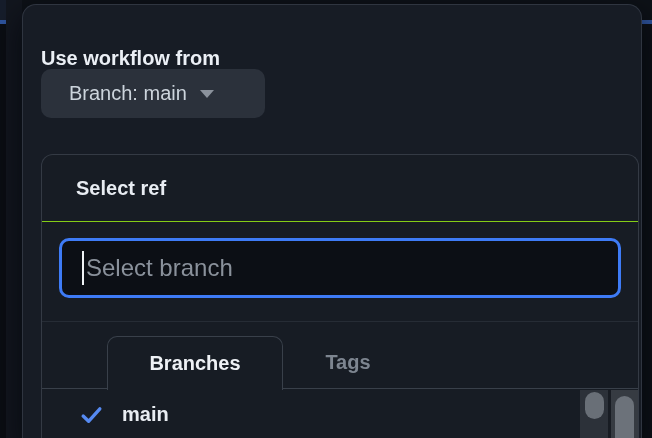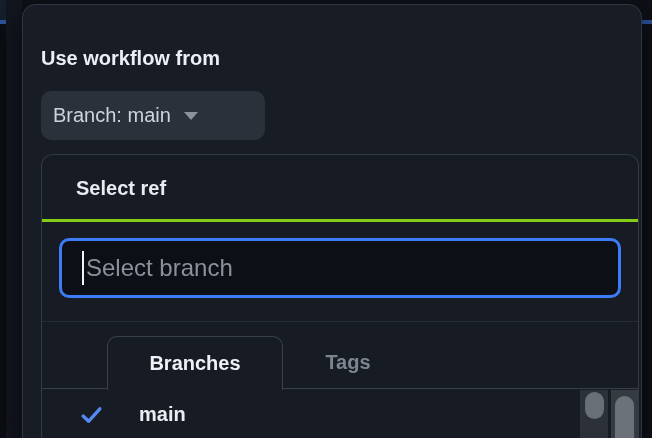--- a/index.html
+++ b/index.html
@@ -21,40 +21,40 @@
     background:#171c25;border:1px solid #2f3540;border-bottom:none;
     border-radius:14px 14px 0 0;
     box-shadow:0 12px 30px rgba(1,4,9,.75);
     box-sizing:border-box;
   }
   .modal-heading{
     position:absolute;left:18px;top:42px;
     font-size:20px;font-weight:700;color:#ebeff5;
   }
   .branch-btn{
-    position:absolute;left:18px;top:86px;width:224px;height:49px;
+    position:absolute;left:18px;top:64px;width:224px;height:49px;
     background:#2b313b;border:none;border-radius:10px;
-    display:flex;align-items:center;padding:0 0 0 12px;box-sizing:border-box;
+    display:flex;align-items:center;padding:0 0 0 28px;box-sizing:border-box;
     cursor:pointer;
   }
   .branch-btn-label{font-size:20px;color:#ccd4dc;font-family:"Liberation Sans",sans-serif;}
   .caret-down{
     margin-left:13px;width:0;height:0;
     border-left:7px solid transparent;border-right:7px solid transparent;
     border-top:8px solid #8b929c;
   }
 
   
   .ref-panel{
     position:absolute;left:18px;top:149px;width:598px;height:291px;
     background:#171c24;border:1px solid #343a44;border-bottom:none;
     border-radius:12px 12px 0 0;box-sizing:border-box;overflow:hidden;
   }
   .panel-header{
-    height:67px;border-bottom:3px solid #84cc16;box-sizing:border-box;
+    height:67px;border-bottom:1px solid #84cc16;box-sizing:border-box;
   }
   .panel-title{
     display:block;padding:22px 0 0 34px;
     font-size:20px;font-weight:700;color:#e8ecf2;
   }
   .search-section{
     height:100px;border-bottom:1px solid #262c35;box-sizing:border-box;
     padding:16px 17px 0 17px;position:relative;
   }
   .ref-search{
@@ -84,21 +84,21 @@
   }
   .tab-inactive{left:193px;width:130px;color:#7d8590;font-weight:700;justify-content:center;}
 
   
   .ref-list{position:relative;}
   .ref-row{
     height:50px;width:538px;display:flex;align-items:center;
     padding-left:37px;box-sizing:border-box;cursor:pointer;
   }
   .check-icon{width:25px;height:25px;flex:0 0 25px;}
-  .ref-row-label{margin-left:35px;font-size:20px;font-weight:700;color:#e9edf2;}
+  .ref-row-label{margin-left:18px;font-size:20px;font-weight:700;color:#e9edf2;}
 
   
   .sb-track-inner{
     position:absolute;left:538px;top:235px;width:28px;height:56px;background:#2c3139;
   }
   .sb-thumb-inner{
     position:absolute;left:543px;top:237px;width:19px;height:27px;border-radius:12px;background:#696f77;
   }
   .sb-gap{position:absolute;left:566px;top:235px;width:3px;height:56px;background:#181c23;}
   .sb-track-outer{

